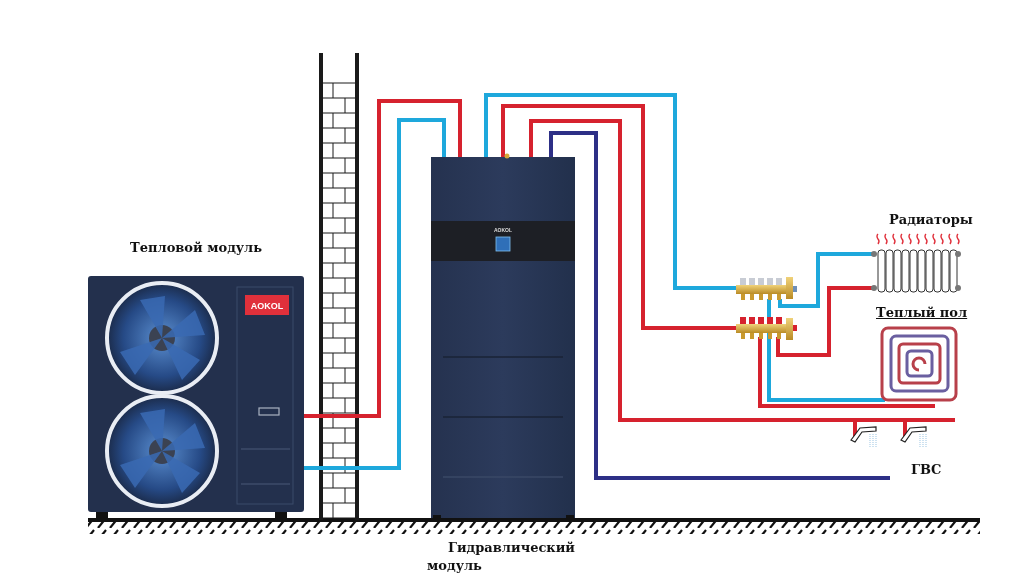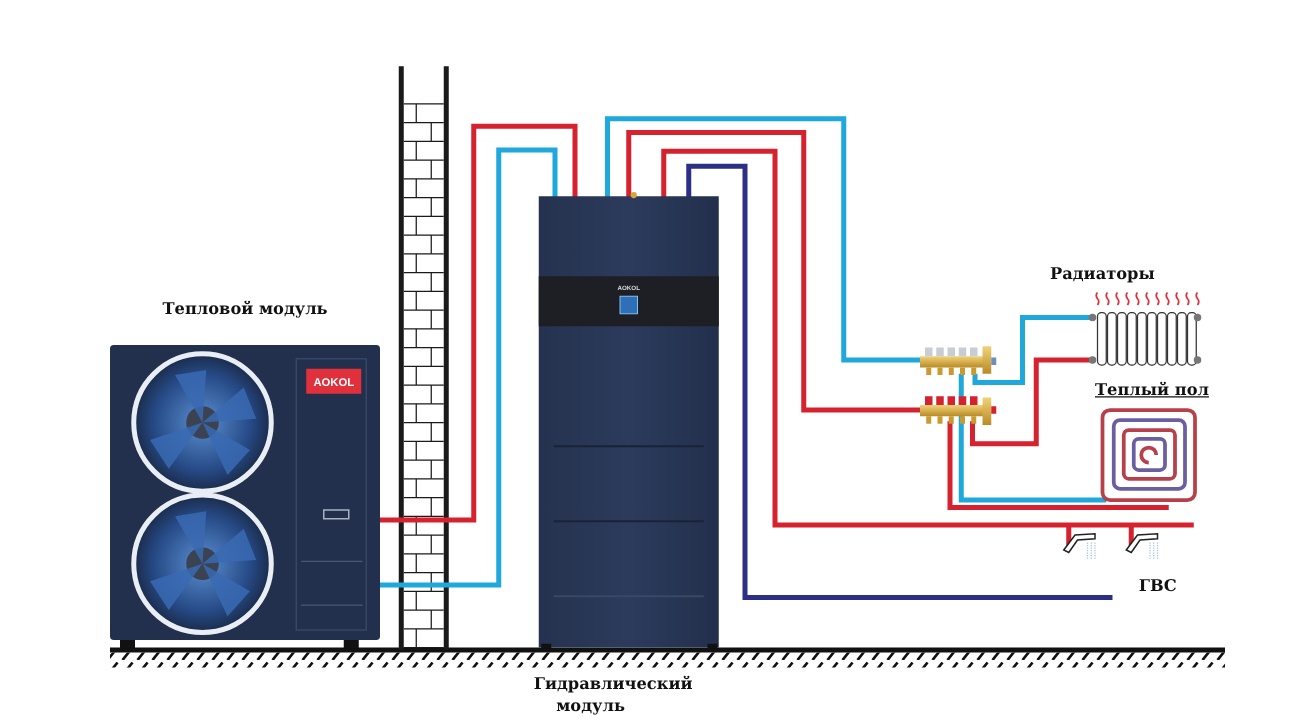--- a/index.html
+++ b/index.html
@@ -248,17 +248,17 @@
     <path d="M901 440 L910 428 L926 427 L926 431 L912 432 L905 442 Z" fill="#fff" stroke="#222" stroke-width="1.2"></path>
     <g stroke="#9bc5e3" stroke-width="1" stroke-dasharray="1,1">
       <line x1="920" y1="434" x2="920" y2="447"></line>
         <line x1="923" y1="434" x2="923" y2="447"></line>
         <line x1="926" y1="434" x2="926" y2="447"></line>
     </g>
   </g>
 </svg>
 
 <div class="label" style="left:130px; top:240px;">Тепловой модуль</div>
-<div class="label" style="left:840px; top:212px;text-align:right;">Радиаторы</div>
+<div class="label" style="left:889px; top:212px;text-align:right;">Радиаторы</div>
 <div class="label" style="left:876px; top:305px;text-decoration:underline;">Теплый пол</div>
 <div class="label" style="left:899px; top:462px;margin-left:12px;">ГВС</div>
-<div class="label" style="left:427px; top:540px;">Гидравлический</div>
-<div class="label" style="left:427px; top:558px;margin-left:18px;">модуль</div>
+<div class="label" style="left:448px; top:540px;">Гидравлический</div>
+<div class="label" style="left:427px; top:558px;">модуль</div>
 
 </body></html>

